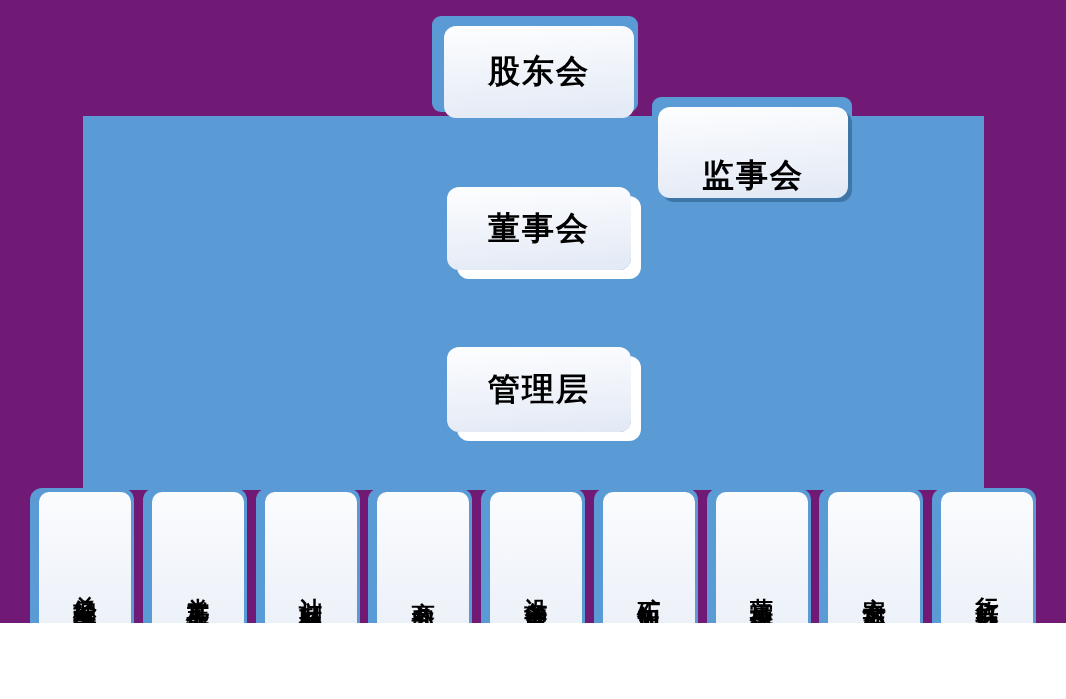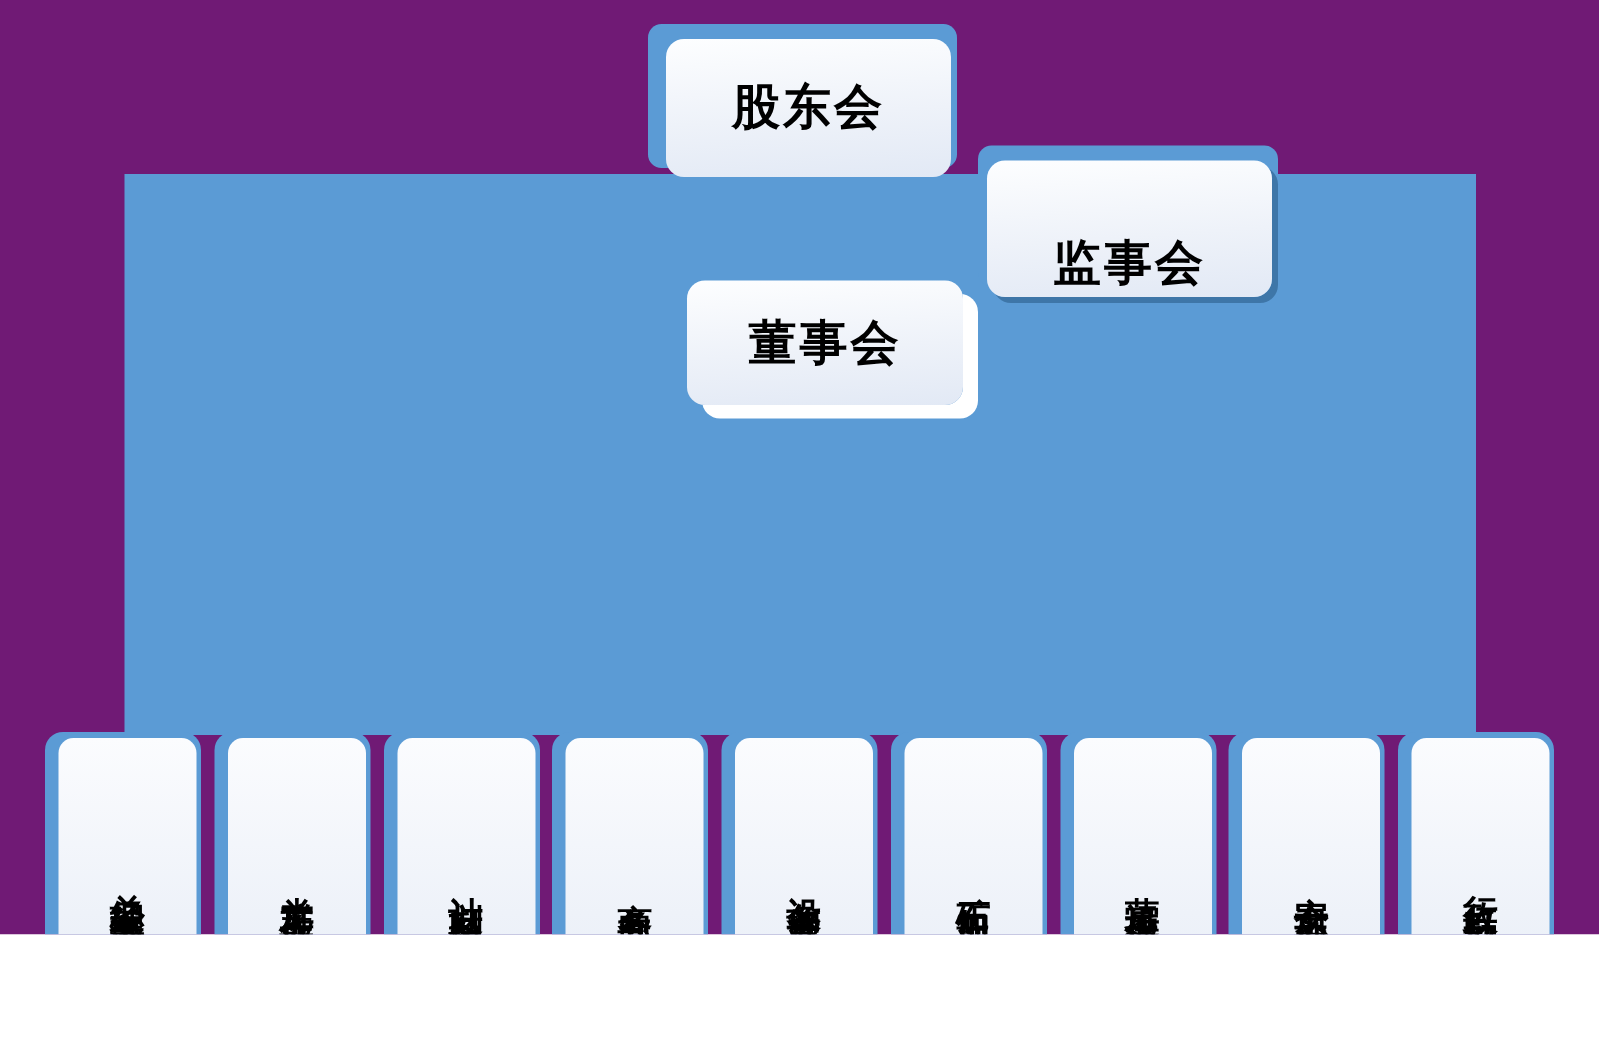--- a/index.html
+++ b/index.html
@@ -55,21 +55,21 @@
   .node-supervisory .card  {
     left: 6px; top: 10px; width: 190px; height: 91px;
     box-shadow: 4px 4px 0 rgba(47, 98, 145, 0.65);
     align-items: flex-end;
   }
   
   .node-plain .card {
     left: 0; top: 0;
     box-shadow: 10px 9px 0 #ffffff;
   }
-  .node-directors  { left: 447px; top: 187px; width: 184px; height: 83px; margin-left: 11px; }
+  .node-directors  { left: 447px; top: 187px; width: 184px; height: 83px; }
   .node-directors .card  { width: 184px; height: 83px; }
   .node-management { left: 447px; top: 347px; width: 184px; height: 85px; }
   .node-management .card { width: 184px; height: 85px; }
   
   .dept-row {
     position: absolute;
     left: 30px;
     top: 488px;
     width: 1006px;
     height: 206px;
@@ -125,20 +125,25 @@
       <span class="label">监事会</span>
     </div>
   </div>
 
   <div class="node node-plain node-directors">
     <div class="card">
       <span class="label">董事会</span>
     </div>
   </div>
 
+  <div class="node node-plain node-management">
+    <div class="card">
+      <span class="label">管理层</span>
+    </div>
+  </div>
 
   <div class="dept-row">
 
     <div class="dept">
       <div class="dept-card">
         <span class="vtext">总经理事务部</span>
       </div>
     </div>
 
     <div class="dept">

